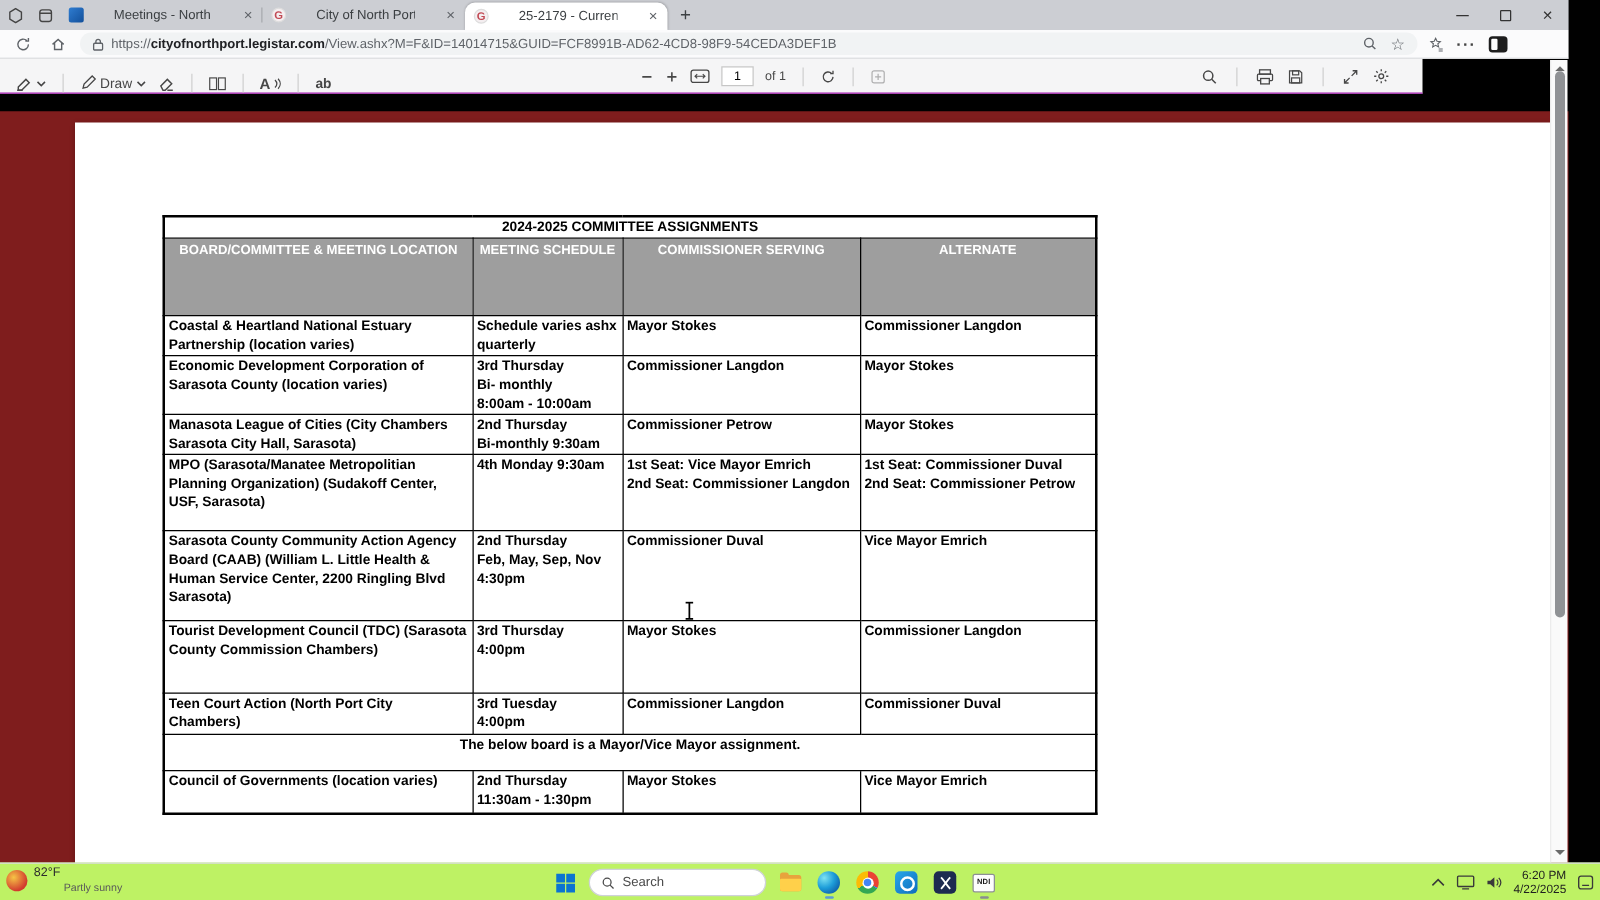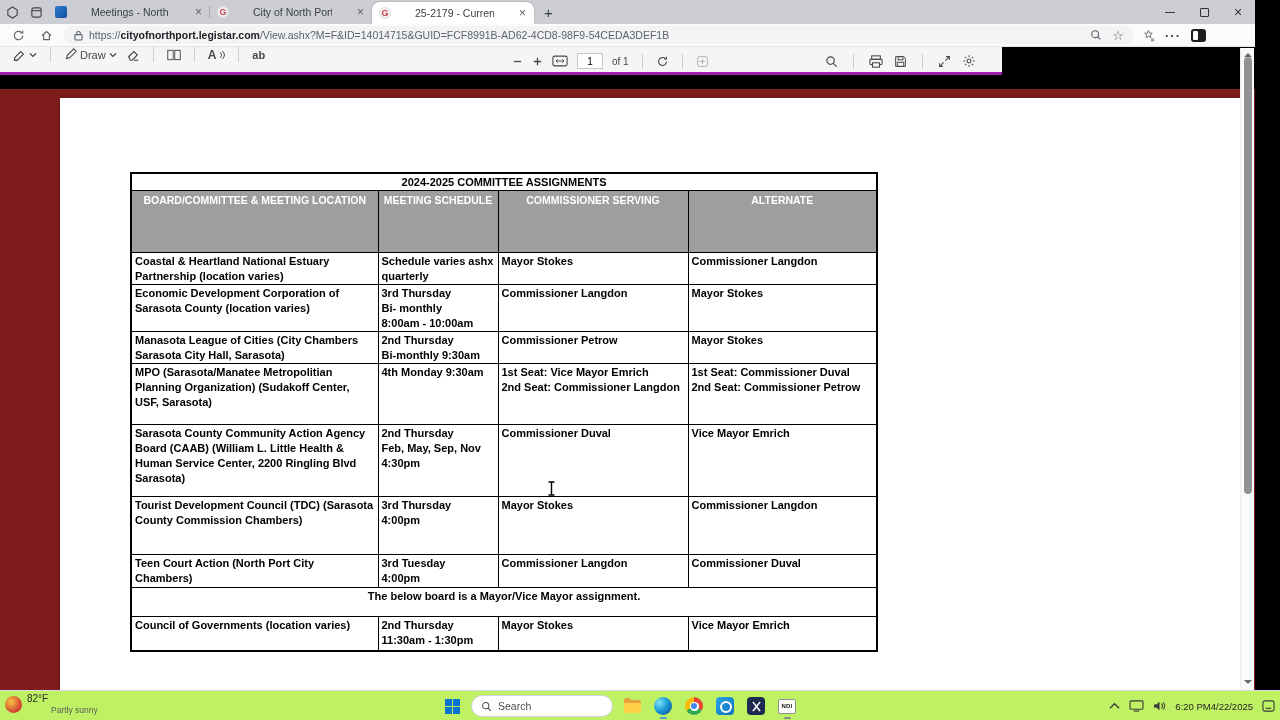--- a/index.html
+++ b/index.html
@@ -29,21 +29,21 @@
   .addr { flex:1; max-width:1070px; height:18px; background:#f1f3f4; border-radius:14px; display:flex; align-items:center; gap:6px; padding:0 10px; overflow:hidden; }
   .addr-url { flex:1; font-size:10.5px; color:#5f6368; white-space:nowrap; overflow:hidden; }
   .addr-url b { color:#202124; font-weight:bold; }
   .pill-right { display:flex; gap:10px; align-items:center; }
   .star { font-size:13px; color:#5f6368; line-height:1; }
   .dots { font-size:13px; color:#444; letter-spacing:1px; font-weight:bold; }
   .profile-box { width:15px; height:13px; background:#1e1e1e; border-radius:3px; position:relative; }
   .profile-box::after { content:""; position:absolute; left:2px; top:2px; width:5px; height:9px; background:#fff; border-radius:1px; }
 
   
-  .pdftoolbar { position:absolute; left:0; top:47px; width:1002px; height:28px; background:#f5f5f6; border-bottom:3px solid #a21caf; display:flex; align-items:flex-start; padding:0 12px; color:#474747; }
+  .pdftoolbar { position:absolute; left:0; top:47px; width:1138px; height:28px; background:#f5f5f6; border-bottom:1px solid #a21caf; display:flex; align-items:flex-end; padding:0 12px; color:#474747; }
   .pt-group { display:flex; align-items:center; gap:9px; }
   .pt-div { width:1px; height:15px; background:#cfcfcf; margin:0 4px; }
   .pt-btn { display:flex; align-items:center; gap:3px; font-size:11px; color:#474747; }
   .pt-center { position:absolute; left:512px; top:0; height:28px; display:flex; align-items:center; gap:9px; }
   .page-input { width:26px; height:16px; border:1px solid #c6c6c6; background:#fff; text-align:center; font-size:10px; font-family:"Liberation Sans",sans-serif; }
   .of-label { font-size:10px; color:#474747; }
   .pt-right { position:absolute; right:26px; top:0; height:28px; display:flex; align-items:center; gap:11px; }
   .grayed { opacity:.4; }
 
   
@@ -96,21 +96,21 @@
   .folder .front { position:absolute; left:0; top:3px; width:17px; height:10px; background:#ffd04a; border-radius:1px 1px 2px 2px; }
   .edge-ic { width:18px; height:18px; border-radius:50%; background:radial-gradient(circle at 30% 30%, #7ee3f2, #1d9dd9 45%, #0c59a4 85%); }
   .chrome-ic { width:18px; height:18px; border-radius:50%; background:conic-gradient(#ea4335 0 33%, #4285f4 33% 34%, #34a853 34% 66%, #fbbc05 66% 100%); position:relative; }
   .chrome-ic::before { content:""; position:absolute; left:4.5px; top:4.5px; width:9px; height:9px; background:#fff; border-radius:50%; }
   .chrome-ic::after { content:""; position:absolute; left:6px; top:6px; width:6px; height:6px; background:#4285f4; border-radius:50%; }
   .outlook-ic { width:18px; height:18px; border-radius:4px; background:linear-gradient(135deg,#28a8ea,#0f6cbd); position:relative; }
   .outlook-ic::after { content:""; position:absolute; left:4px; top:4px; width:8px; height:8px; border:2px solid #fff; border-radius:50%; }
   .xapp-ic { width:18px; height:18px; border-radius:4px; background:#1d2b50; display:flex; align-items:center; justify-content:center; }
   .ndi-ic { width:18px; height:15px; background:#fdfdfd; border:1px solid #8d9094; border-radius:2px; display:flex; align-items:center; justify-content:center; font-size:6px; font-weight:bold; color:#1a1a1a; letter-spacing:.2px; }
   .tray { position:absolute; right:5px; top:0; height:30px; display:flex; align-items:center; gap:9px; }
-  .clock { display:flex; flex-direction:row; align-items:flex-end; }
+  .clock { display:flex; flex-direction:column; align-items:flex-end; }
   .clock span { font-size:9.5px; color:#1f1f1f; line-height:11px; }
   svg { display:block; }
 </style>
 </head>
 <body>
 
 <div class="tabbar">
   <div class="tb-icon">
     <svg width="13" height="13" viewBox="0 0 14 14">
         <path d="M7 1l5 3v6l-5 3-5-3V4z" fill="none" stroke="#444" stroke-width="1.2"></path>

